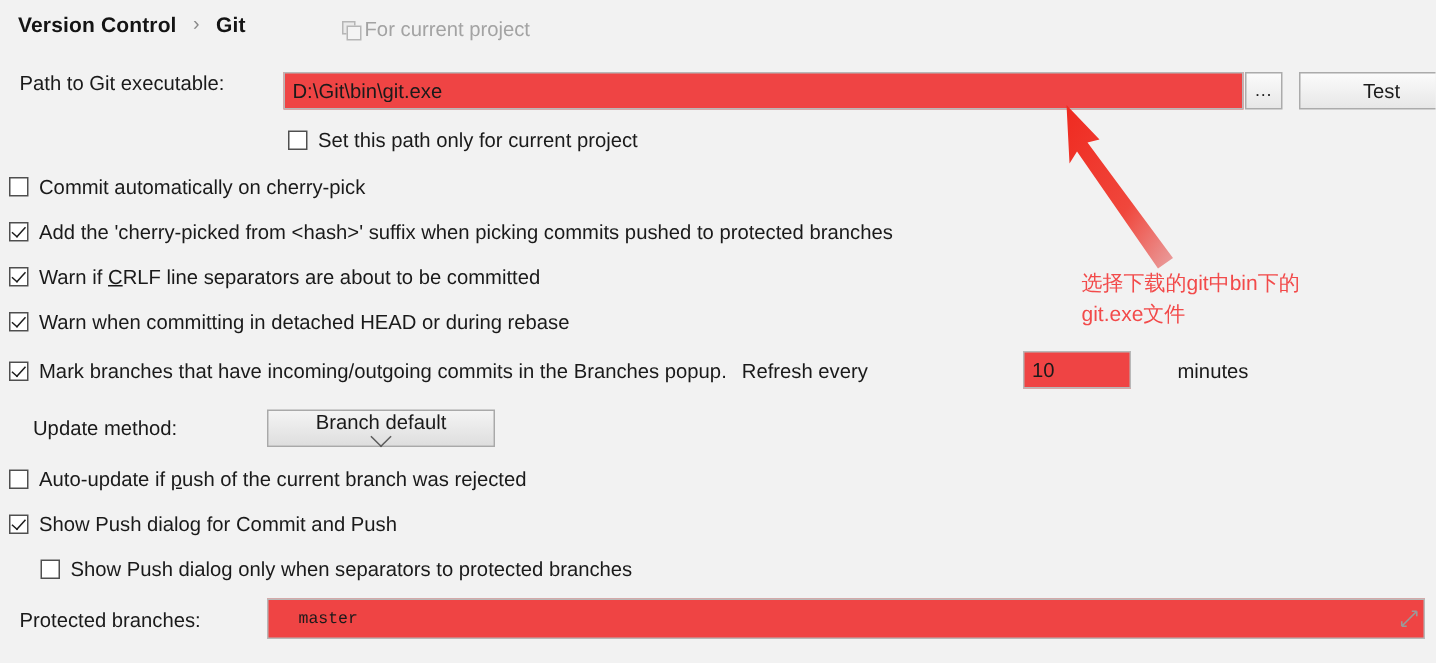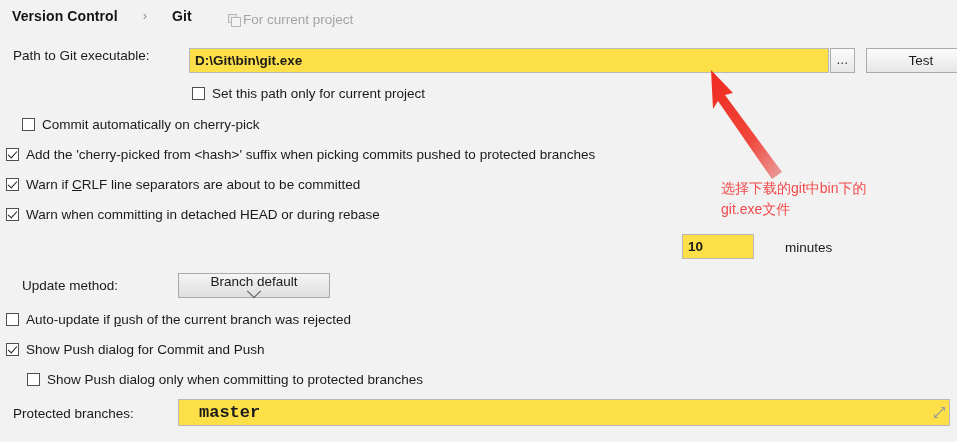--- a/index.html
+++ b/index.html
@@ -22,21 +22,21 @@
     height: 442px;
   }
 
   
   .breadcrumb {
     position: absolute;
     left: 12px;
     top: 8px;
     display: flex;
     align-items: center;
-    gap: 25px;
+    gap: 11px;
     white-space: nowrap;
   }
   .crumb {
     font-weight: bold;
     font-size: 14px;
     color: #141414;
     letter-spacing: .1px;
   }
   .crumb-sep {
     color: #8a8a8a;
@@ -81,34 +81,33 @@
   }
 
   .lbl {
     color: #1a1a1a;
     font-size: 13.5px;
   }
 
   
   .tinput {
     box-sizing: border-box;
-    background: #fde047;
+    background: #ef4444;
     border: 1px solid #b8b8b8;
     height: 25px;
     line-height: 23px;
     padding: 0 5px;
     font-family: "Liberation Sans", sans-serif;
     font-size: 13.5px;
     color: #1a1a1a;
     outline: none;
-    font-weight: bold;
   }
   .tinput.mono {
     font-family: "Liberation Mono", monospace;
-    font-size: 17px;
+    font-size: 11px;
     padding-left: 20px;
   }
 
   
   .btn {
     box-sizing: border-box;
     background: linear-gradient(#fbfbfb, #e7e7e7);
     border: 1px solid #ababab;
     height: 25px;
     font-family: "Liberation Sans", sans-serif;
@@ -234,21 +233,21 @@
   <button class="btn dots" style="position:absolute; left:830px; top:48px;">...</button>
   <button class="btn test" style="position:absolute; left:866px; top:48px;">Test</button>
 
   <div class="row" style="left:192px; top:86px;">
     <span class="cb">
       <span class="box"></span>
       <span class="lbl">Set this path only for current project</span>
     </span>
   </div>
 
-  <div class="row" style="left:22px; top:117px;justify-content:center;">
+  <div class="row" style="left:6px; top:117px;justify-content:center;">
     <span class="cb">
       <span class="box"></span>
       <span class="lbl">Commit automatically on cherry-pick</span>
     </span>
   </div>
 
   <div class="row" style="left:6px; top:147px;">
     <span class="cb">
       <span class="box checked"></span>
       <span class="lbl">Add the 'cherry-picked from &lt;hash&gt;' suffix when picking commits pushed to protected branches</span>
@@ -262,20 +261,27 @@
     </span>
   </div>
 
   <div class="row" style="left:6px; top:207px;">
     <span class="cb">
       <span class="box checked"></span>
       <span class="lbl">Warn when committing in detached HEAD or during rebase</span>
     </span>
   </div>
 
+  <div class="row" style="left:6px; top:240px;">
+    <span class="cb">
+      <span class="box checked"></span>
+      <span class="lbl">Mark branches that have incoming/outgoing commits in the Branches popup.</span>
+    </span>
+    <span class="lbl" style="margin-left:10px;">Refresh every</span>
+  </div>
   <input class="tinput" style="position: absolute; left: 682px; top: 234px; width: 72px;" value="10">
   <div class="row" style="left:785px; top:240px;">
     <span class="lbl">minutes</span>
   </div>
 
   <div class="row" style="left:22px; top:278px;">
     <span class="lbl">Update method:</span>
   </div>
   <div class="dd" style="position:absolute; left:178px; top:273px;">
     <span class="dd-val">Branch default</span>
@@ -292,21 +298,21 @@
   <div class="row" style="left:6px; top:342px;">
     <span class="cb">
       <span class="box checked"></span>
       <span class="lbl">Show Push dialog for Commit and Push</span>
     </span>
   </div>
 
   <div class="row" style="left:27px; top:372px;">
     <span class="cb">
       <span class="box"></span>
-      <span class="lbl">Show Push dialog only when committing to protected branches</span>
+      <span class="lbl">Show Push dialog only when separators to protected branches</span>
     </span>
   </div>
 
   <div class="row" style="left:13px; top:406px;">
     <span class="lbl">Protected branches:</span>
   </div>
   <div style="position:absolute; left:178px; top:399px; width:772px; height:27px;">
     <input class="tinput mono" style="width: 100%; height: 27px; line-height: 25px;" value="master">
     <span class="grip">
       <svg width="13" height="13" viewBox="0 0 13 13" aria-hidden="true">

